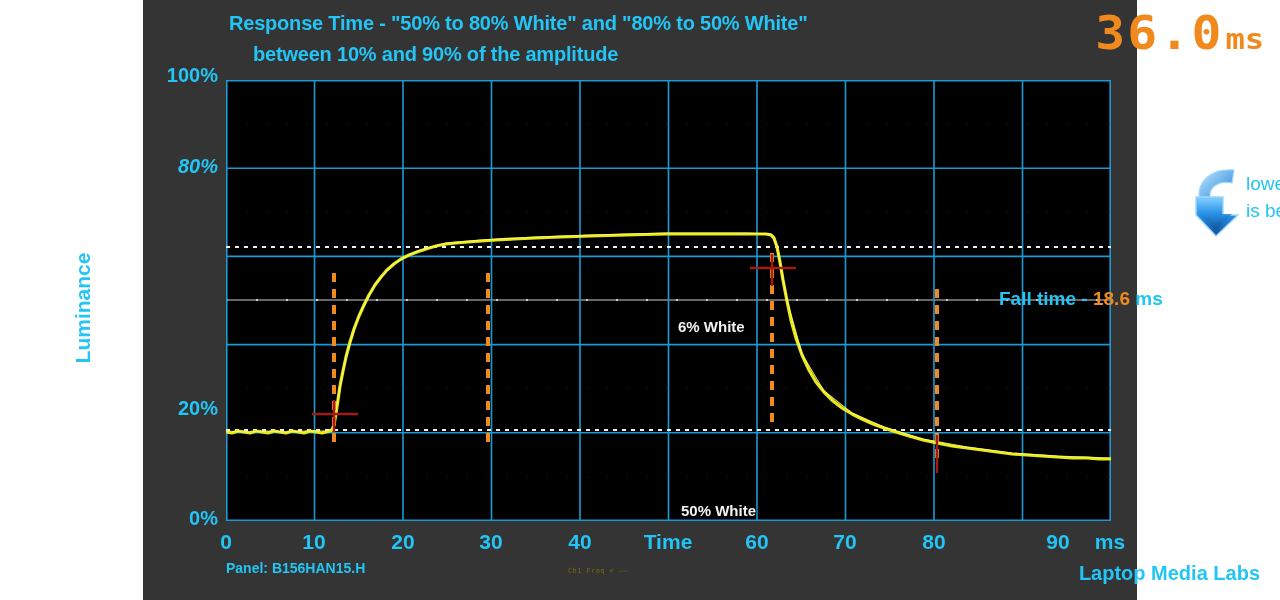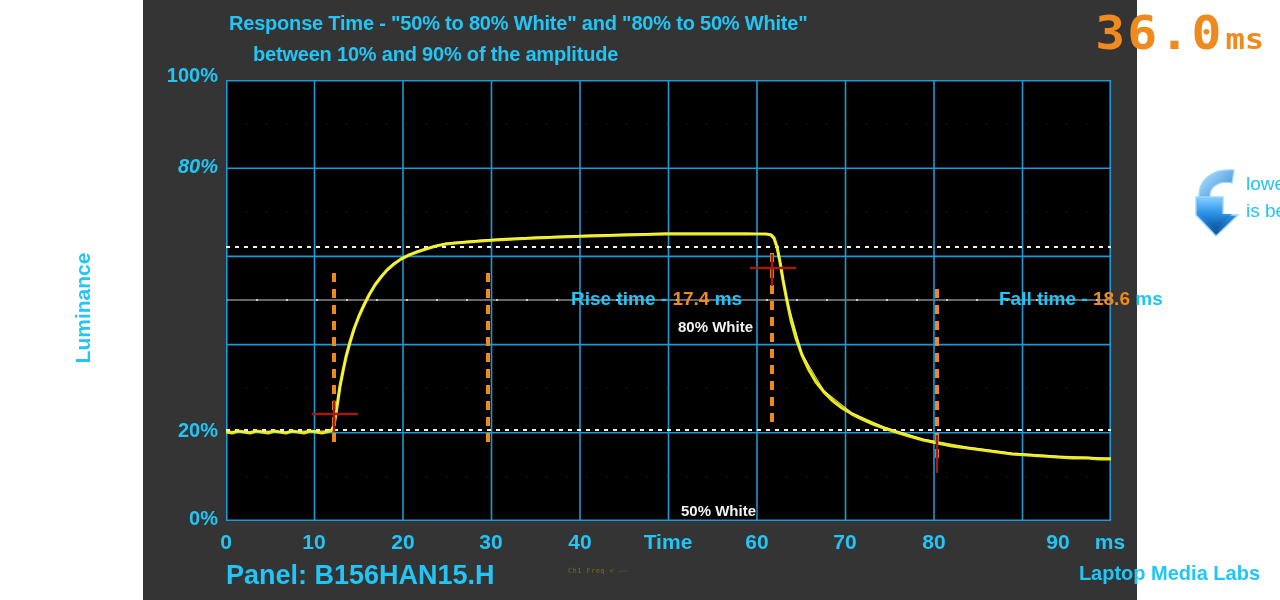--- a/index.html
+++ b/index.html
@@ -53,42 +53,42 @@
              font-size:7px;font-family:"DejaVu Sans Mono",monospace;
              letter-spacing:0.4px;white-space:nowrap;}
 
   
   .badge{position:absolute;left:968px;top:84px;width:145px;height:74px;}
   .badge .txt{position:absolute;left:52px;top:6px;color:#22c5f5;
               font-size:19px;line-height:27px;font-weight:normal;white-space:nowrap;}
 
   
   .panelid{position:absolute;left:226px;top:560px;color:#22c5f5;
-           font-size:27px;font-weight:bold;}
+           font-size:14px;font-weight:bold;}
   .brand{position:absolute;right:20px;top:562px;color:#22c5f5;
          font-size:20px;font-weight:bold;}
 </style>
 </head>
 <body>
 
 <div id="root">
   <div class="panel"></div>
 
   <div class="title">
     <span class="l1">Response Time - "50% to 80% White" and "80% to 50% White"</span>
     <span class="l2">between 10% and 90% of the amplitude</span>
   </div>
 
   <div class="readout">
     <span class="num">36.0</span><span class="unit">ms</span>
   </div>
 
   <div class="ylab" style="left:140px;top:64px;">100%</div>
   <div class="ylab" style="left:140px;top:155px;font-style:italic;">80%</div>
-  <div class="ylab" style="left:140px;top:419px;">20%</div>
+  <div class="ylab" style="left:140px;top:397px;">20%</div>
   <div class="ylab" style="left:140px;top:507px;">0%</div>
   <div class="ytitle">Luminance</div>
 
   <div class="plot">
     <svg class="plotsvg" width="885" height="441" viewBox="0 0 885 441">
       <defs>
         <clipPath id="clip">
             <rect x="0" y="0" width="885" height="441"></rect>
           </clipPath>
       </defs>
@@ -160,27 +160,24 @@
 
       <g stroke="#a31b10" stroke-width="2.4">
         <line x1="86" y1="334" x2="132" y2="334"></line>
         <line x1="108" y1="320" x2="108" y2="352"></line>
         <line x1="524" y1="188" x2="570" y2="188"></line>
         <line x1="546" y1="174" x2="546" y2="206"></line>
         <line x1="711" y1="355" x2="711" y2="393"></line>
       </g>
     </svg>
 
-    <div class="ann rise-ann">
-      <span class="cy">Rise time - </span><span class="or">17.4</span><span class="cy"> ms</span>
-    </div>
     <div class="ann fall-ann">
       <span class="cy">Fall time - </span><span class="or">18.6</span><span class="cy"> ms</span>
     </div>
-    <div class="wlab w80">80% White</div>
+    <div class="wlab w80">6% White</div>
     <div class="wlab w50">50% White</div>
     <div class="scope-txt">Ch1 Freq &lt; ——</div>
 
     <div class="badge">
       <svg width="62" height="74" viewBox="0 0 62 74">
         <defs>
           <linearGradient id="ag" x1="0" y1="0" x2="0" y2="1">
             <stop offset="0%" stop-color="#7ecbff"></stop>
             <stop offset="45%" stop-color="#2a93e8"></stop>
             <stop offset="100%" stop-color="#0c4f96"></stop>

